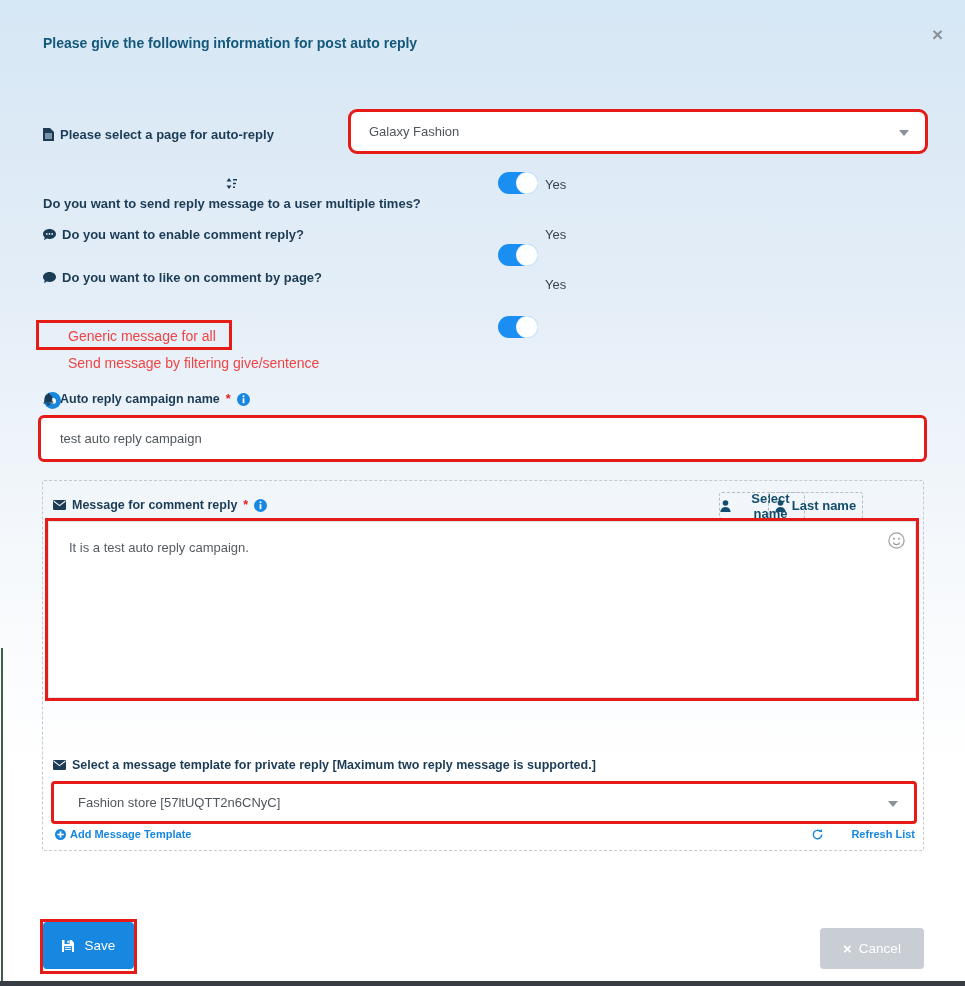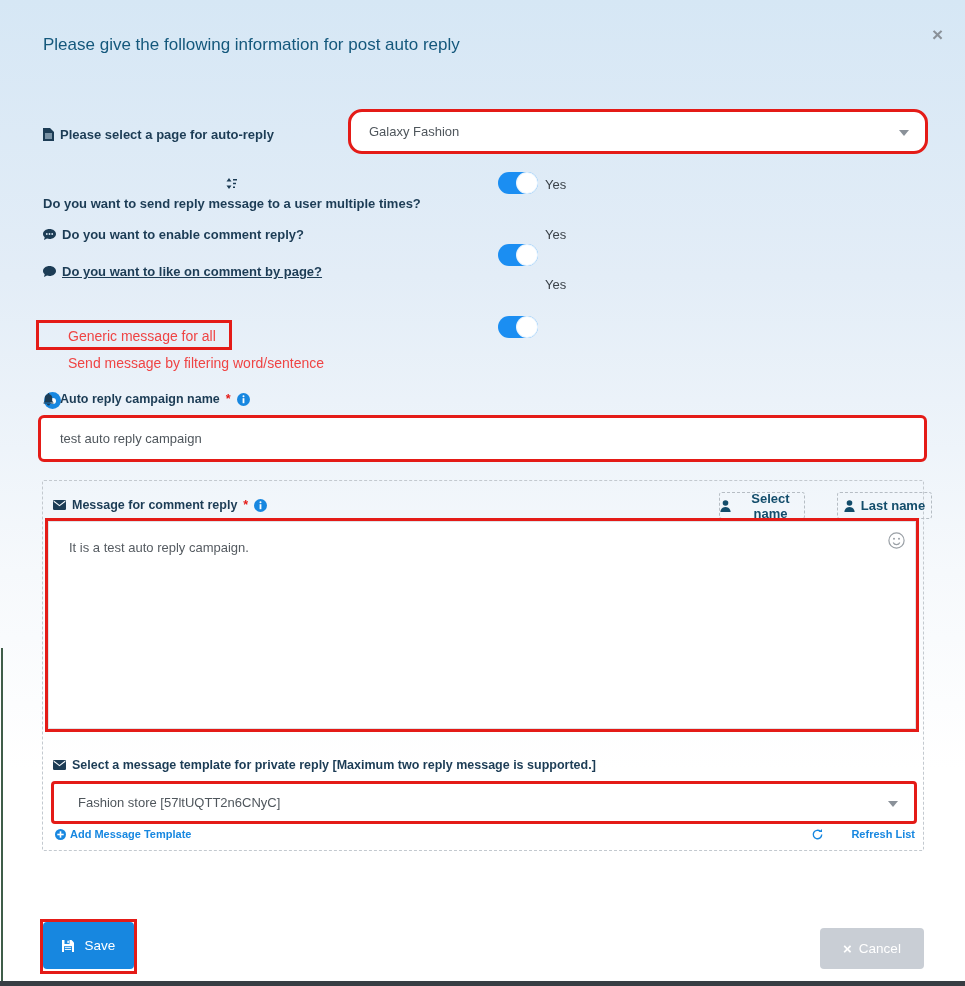--- a/index.html
+++ b/index.html
@@ -8,21 +8,21 @@
     font-family:"Liberation Sans", sans-serif;
     position:relative;
     background:linear-gradient(180deg,#d6e7f5 0%, #e3edf7 28%, #f6f9fc 58%, #ffffff 78%, #ffffff 100%);
     overflow:hidden;
   }
   .abs { position:absolute; }
   .lbl { color:#1c3c55; font-weight:600; font-size:13px; display:flex; align-items:center; gap:6px; white-space:nowrap; }
   .icon { display:inline-flex; align-items:center; justify-content:center; flex:0 0 auto; }
   .red-box { border:3px solid #e41b17; }
   .select-box {
-    background:#fff; border:3px solid #e41b17; border-radius:14px;
+    background:#fff; border:3px solid #e41b17; border-radius:9px;
     display:flex; align-items:center; color:#4f565c; font-size:13px;
   }
   .caret { width:0; height:0; border-left:5px solid transparent; border-right:5px solid transparent; border-top:6px solid #8a9199; position:absolute; right:16px; top:50%; margin-top:-2px; }
   .toggle { width:40px; height:22px; border-radius:11px; background:#1b8ef2; position:relative; cursor:pointer; }
   .toggle .knob { position:absolute; right:1px; top:1px; width:20px; height:20px; border-radius:50%; background:#fff; box-shadow:0 0 0 1px rgba(255,255,255,.9); }
   .yes { color:#3c434a; font-size:13px; }
   .radio { width:17px; height:17px; border-radius:50%; position:relative; }
   .radio.on { background:#1787e0; }
   .radio.on::after { content:""; position:absolute; left:5.5px; top:5.5px; width:6px; height:6px; border-radius:50%; background:#fff; }
   .radio.off { background:#d8dce0; }
@@ -35,21 +35,21 @@
   }
   .link { color:#1787e0; font-size:11px; font-weight:600; display:flex; align-items:center; gap:4px; cursor:pointer; text-decoration:none; }
   .small-lbl { font-size:12.5px; }
   svg { display:block; }
 </style>
 </head>
 <body>
 
 <div class="abs" style="right:22px; top:24px; color:#8a9199; font-size:19px; font-weight:700; cursor:pointer;">×</div>
 
-<h1 class="abs" style="left:43px; top:35px; font-size:17px; font-weight:400; color:#14587c;">Please give the following information for post auto reply</h1>
+<h1 class="abs" style="left:43px; top:35px; font-size:14px; font-weight:700; color:#14587c;">Please give the following information for post auto reply</h1>
 
 <div class="abs lbl" style="left:43px; top:114px;margin-top:13px;">
   <span class="icon">
     <svg width="11" height="13" viewBox="0 0 11 13">
         <path fill="#1c3c55" d="M0 0h7l4 4v9H0z"></path>
         <path fill="#d6e7f5" d="M2 5.5h7v1H2zM2 7.5h7v1H2zM2 9.5h7v1H2z"></path>
       </svg>
   </span>
   <span>Please select a page for auto-reply</span>
 </div>
@@ -81,38 +81,38 @@
         <circle cx="9.2" cy="5" r=".9" fill="#d6e7f5"></circle>
       </svg>
   </span>
   <span>Do you want to enable comment reply?</span>
 </div>
 <div class="abs toggle" style="left:498px; top:222px;">
     <span class="knob"></span>
   </div>
 <div class="abs yes" style="left:545px; top:227px;">Yes</div>
 
-<div class="abs lbl" style="left:43px; top:264px;text-decoration:underline;">
+<div class="abs lbl" style="left:43px; top:270px;">
   <span class="icon">
     <svg width="13" height="12" viewBox="0 0 13 12">
         <path fill="#1c3c55" d="M6.5 0C2.9 0 0 2.2 0 5c0 1.3.6 2.4 1.7 3.3L1 11l3-1.5c.8.3 1.6.5 2.5.5 3.6 0 6.5-2.2 6.5-5S10.1 0 6.5 0z"></path>
       </svg>
   </span>
   <span>Do you want to like on comment by page?</span>
 </div>
 <div class="abs toggle" style="left:498px; top:272px;">
     <span class="knob"></span>
   </div>
 <div class="abs yes" style="left:545px; top:277px;">Yes</div>
 
 <div class="abs red-box" style="left:36px; top:320px; width:196px; height:30px;"></div>
 <div class="abs radio on" style="left:44px; top:326px;"></div>
 <div class="abs radio-lbl" style="left:68px; top:328px;">Generic message for all</div>
 <div class="abs radio off" style="left:44px; top:353px;"></div>
-<div class="abs radio-lbl" style="left:68px; top:355px;">Send message by filtering word/sentence</div>
+<div class="abs radio-lbl" style="left:68px; top:355px;">Send message by filtering give/sentence</div>
 
 <div class="abs lbl small-lbl" style="left:43px; top:392px;">
   <span class="icon">
     <svg width="11" height="13" viewBox="0 0 11 13">
         <path fill="#1c3c55" d="M5.5 0c.5 0 .9.4.9.9v.4C8 1.7 9.2 3.1 9.2 4.9v3l1.3 1.6H.5l1.3-1.6v-3c0-1.8 1.2-3.2 2.8-3.6V.9c0-.5.4-.9.9-.9z"></path>
         <path fill="#1c3c55" d="M4 11h3a1.5 1.5 0 0 1-3 0z"></path>
         <path fill="none" stroke="#1c3c55" stroke-width=".8" d="M.5 10.2h10"></path>
       </svg>
   </span>
   <span>Auto reply campaign name</span>
@@ -151,31 +151,31 @@
 
   <button class="abs dashed-btn" style="left:676px; top:11px; width:86px; height:27px;">
     <span class="icon">
       <svg width="11" height="12" viewBox="0 0 11 12">
           <circle cx="5.5" cy="3" r="2.8" fill="#134d6b"></circle>
           <path fill="#134d6b" d="M.4 12c0-2.9 2.3-5 5.1-5s5.1 2.1 5.1 5z"></path>
         </svg>
     </span>
     <span>Select name</span>
   </button>
-  <button class="abs dashed-btn" style="left:794px; top:11px; width:95px; height:27px;">
+  <button class="abs dashed-btn" style="left:725px; top:11px; width:95px; height:27px;">
     <span class="icon">
       <svg width="11" height="12" viewBox="0 0 11 12">
           <circle cx="5.5" cy="3" r="2.8" fill="#134d6b"></circle>
           <path fill="#134d6b" d="M.4 12c0-2.9 2.3-5 5.1-5s5.1 2.1 5.1 5z"></path>
         </svg>
     </span>
     <span>Last name</span>
   </button>
 
-  <div class="abs red-box" style="left:2px; top:37px; width:874px; height:214px; background:#fff;">
+  <div class="abs red-box" style="left:2px; top:37px; width:874px; height:183px; background:#fff;">
     <div style="width:100%; height:100%; border:1px solid #dfe3e7; padding:18px 20px; font-size:13px; color:#555b61; position:relative;">
       <span>It is a test auto reply campaign.</span>
       <span class="icon abs" style="right:10px; top:10px;">
         <svg width="17" height="17" viewBox="0 0 17 17">
             <circle cx="8.5" cy="8.5" r="7.6" fill="none" stroke="#9aa0a6" stroke-width="1.2"></circle>
             <circle cx="6" cy="6.7" r="1" fill="#9aa0a6"></circle>
             <circle cx="11" cy="6.7" r="1" fill="#9aa0a6"></circle>
             <path d="M5.2 10.5a3.6 3.6 0 0 0 6.6 0" fill="none" stroke="#9aa0a6" stroke-width="1.2"></path>
           </svg>
       </span>

